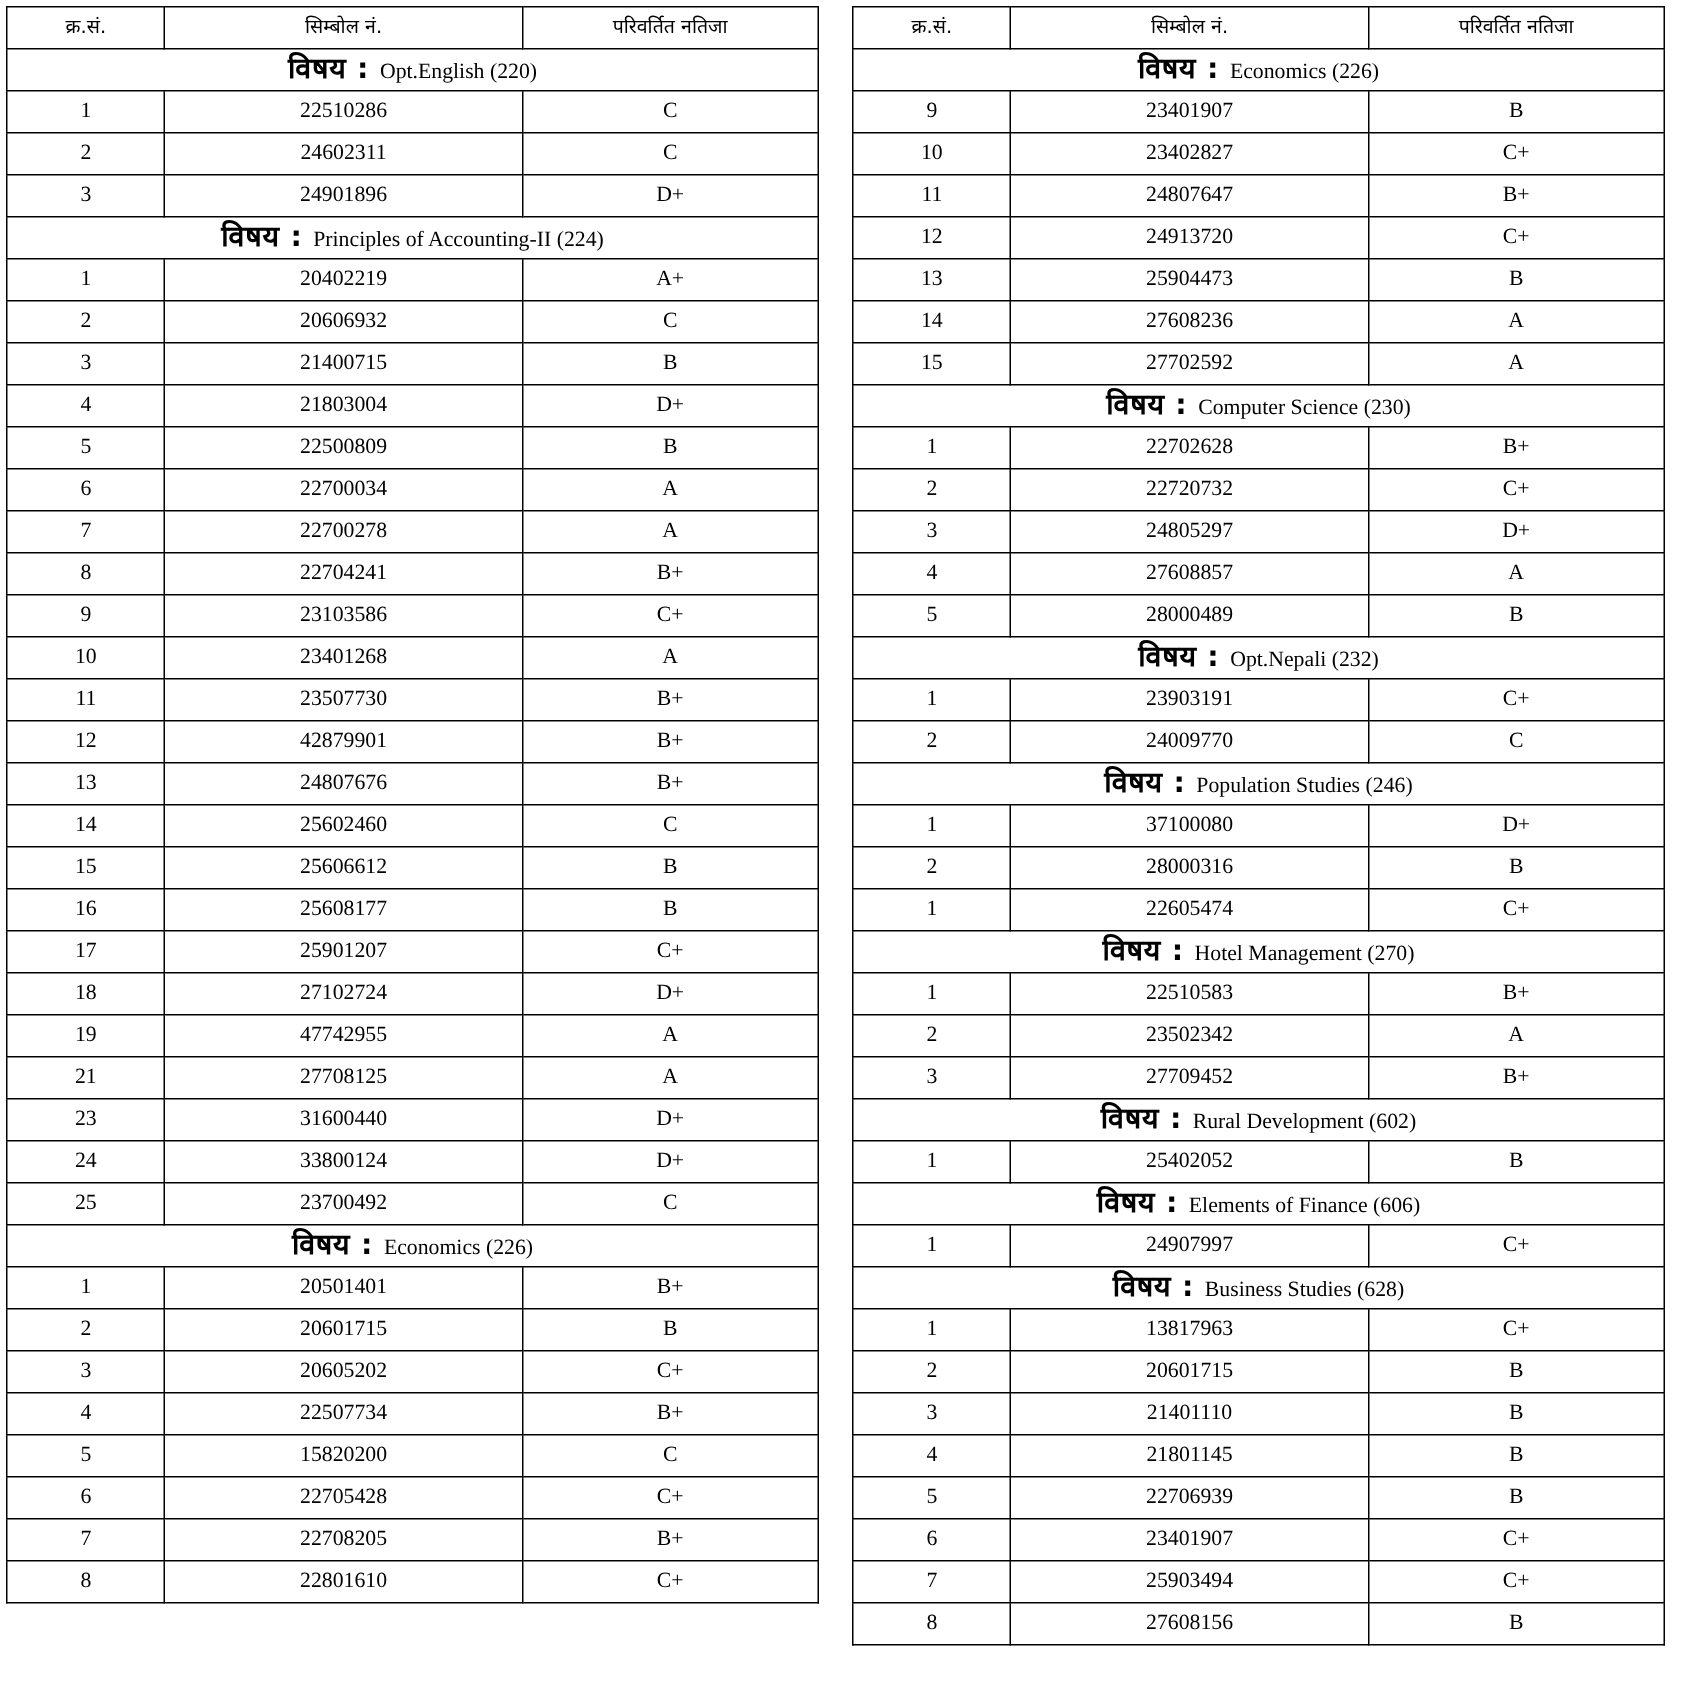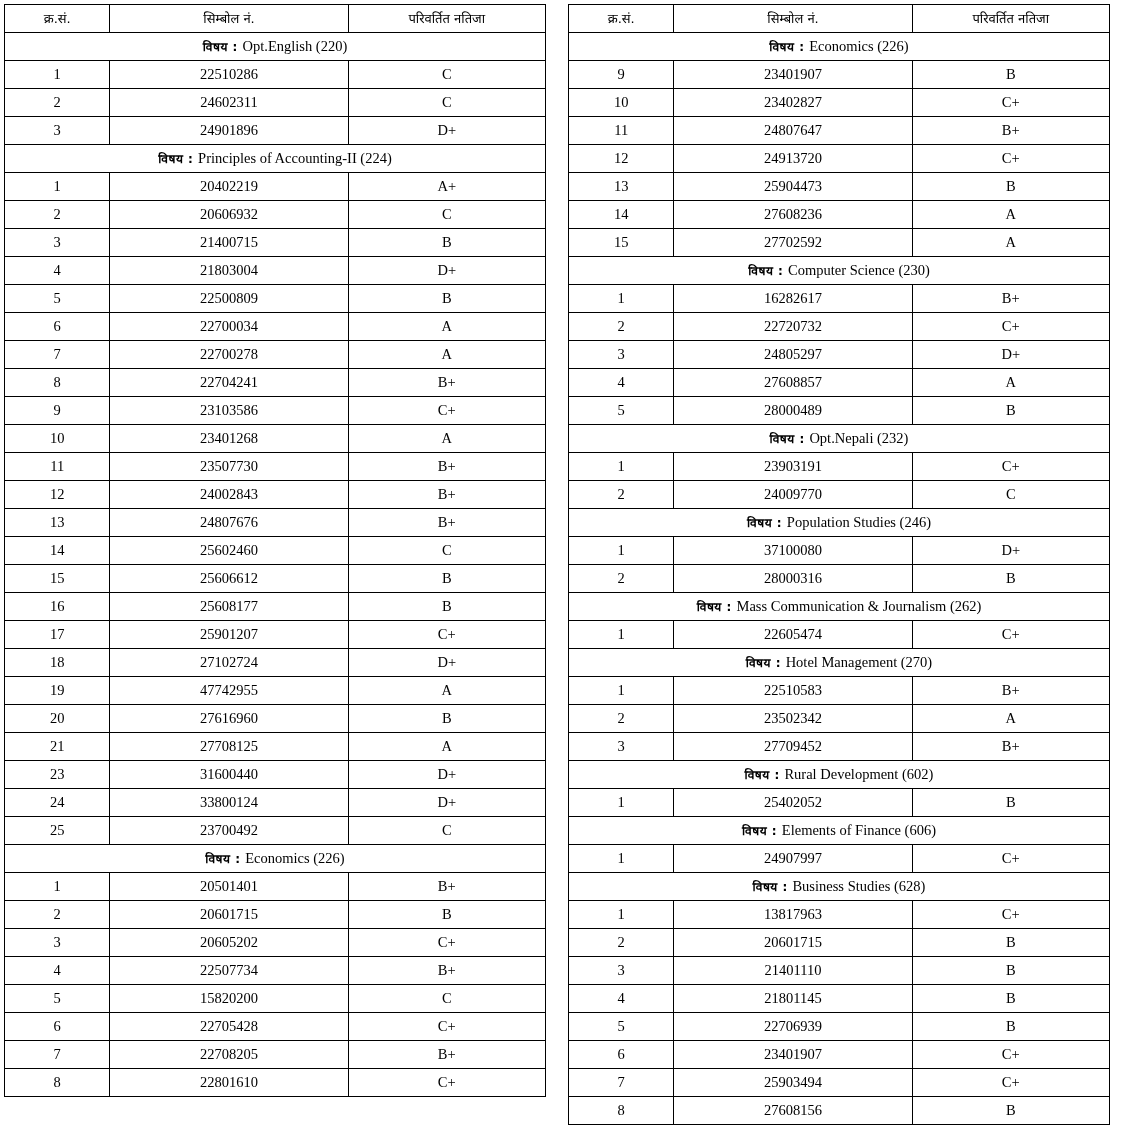--- a/index.html
+++ b/index.html
@@ -50,21 +50,21 @@
     font-size: 14.5px;
     height: 29px;
   }
   td.subject {
     font-weight: bold;
     font-size: 15px;
     height: 28px;
   }
   .dev {
     font-family: "DejaVu Sans", sans-serif;
-    font-size: 12px;
+    font-size: 19px;
     font-weight: bold;
   }
   th.hdr .dev {
     font-weight: normal;
     font-size: 13px;
   }
   .sep {
     letter-spacing: 0.5px;
   }
 </style>
@@ -164,21 +164,21 @@
             <td>23401268</td>
             <td>A</td>
           </tr>
           <tr>
             <td>11</td>
             <td>23507730</td>
             <td>B+</td>
           </tr>
           <tr>
             <td>12</td>
-            <td>24002843</td>
+            <td>42879901</td>
             <td>B+</td>
           </tr>
           <tr>
             <td>13</td>
             <td>24807676</td>
             <td>B+</td>
           </tr>
           <tr>
             <td>14</td>
             <td>25602460</td>
@@ -201,25 +201,20 @@
           </tr>
           <tr>
             <td>18</td>
             <td>27102724</td>
             <td>D+</td>
           </tr>
           <tr>
             <td>19</td>
             <td>47742955</td>
             <td>A</td>
-          </tr>
-          <tr>
-            <td>20</td>
-            <td>27616960</td>
-            <td>B</td>
           </tr>
           <tr>
             <td>21</td>
             <td>27708125</td>
             <td>A</td>
           </tr>
           <tr>
             <td>23</td>
             <td>31600440</td>
             <td>D+</td>
@@ -338,21 +333,21 @@
           <tr>
             <td>15</td>
             <td>27702592</td>
             <td>A</td>
           </tr>
           <tr>
             <td class="subject" colspan="3"><span class="dev sep">विषय : </span><span>Computer Science (230)</span></td>
           </tr>
           <tr>
             <td>1</td>
-            <td>16282617</td>
+            <td>22702628</td>
             <td>B+</td>
           </tr>
           <tr>
             <td>2</td>
             <td>22720732</td>
             <td>C+</td>
           </tr>
           <tr>
             <td>3</td>
             <td>24805297</td>
@@ -386,23 +381,20 @@
           </tr>
           <tr>
             <td>1</td>
             <td>37100080</td>
             <td>D+</td>
           </tr>
           <tr>
             <td>2</td>
             <td>28000316</td>
             <td>B</td>
-          </tr>
-          <tr>
-            <td class="subject" colspan="3"><span class="dev sep">विषय : </span><span>Mass Communication &amp; Journalism (262)</span></td>
           </tr>
           <tr>
             <td>1</td>
             <td>22605474</td>
             <td>C+</td>
           </tr>
           <tr>
             <td class="subject" colspan="3"><span class="dev sep">विषय : </span><span>Hotel Management (270)</span></td>
           </tr>
           <tr>

